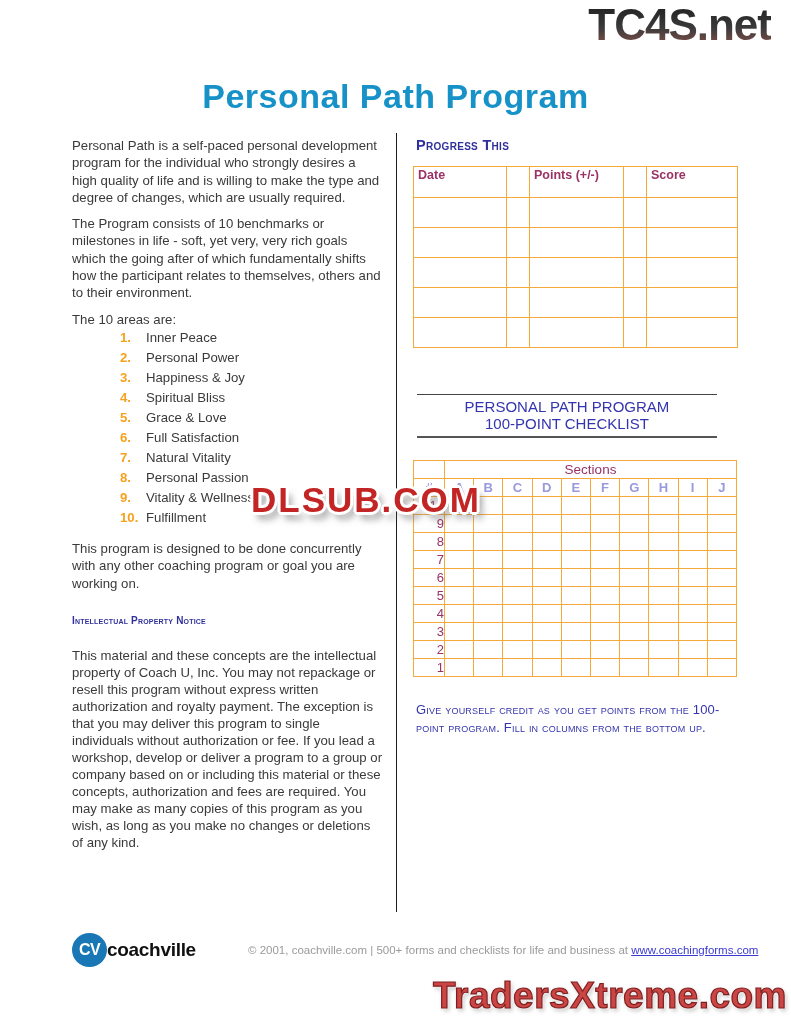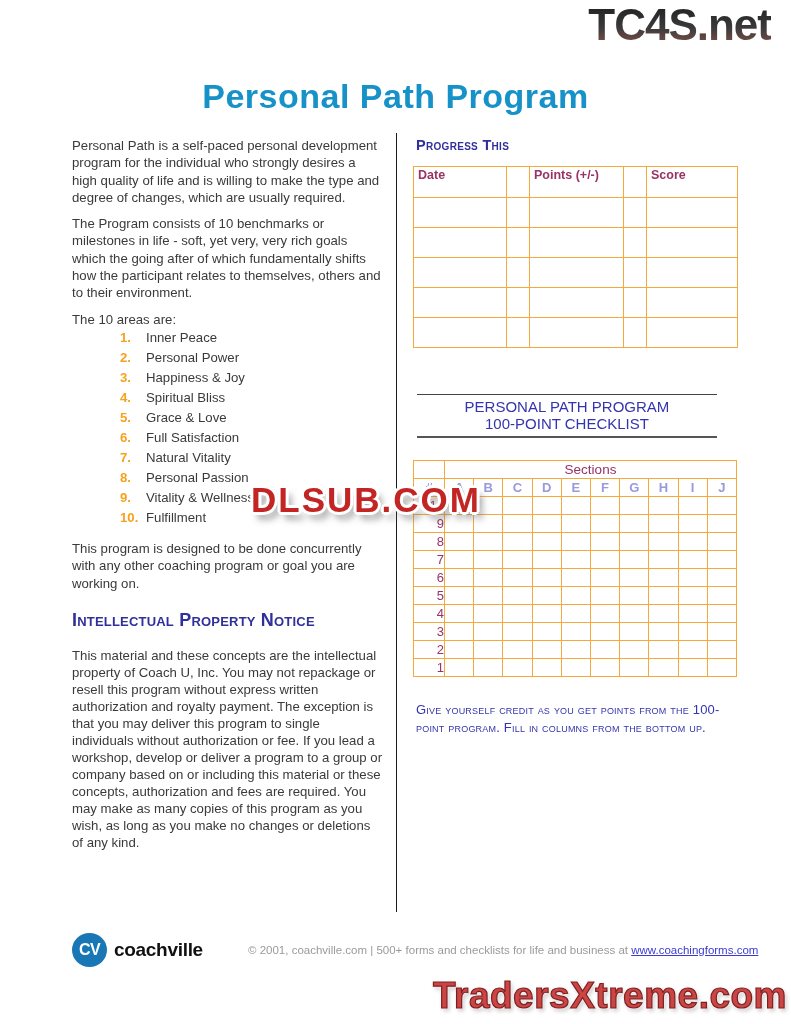--- a/index.html
+++ b/index.html
@@ -27,21 +27,21 @@
   
   .divider-v{position:absolute;left:396px;top:133px;width:1px;height:779px;background:#1c1c1c;}
   .col-left{position:absolute;left:72px;top:137px;width:312px;font-size:13.2px;line-height:17.3px;}
   .col-left p{margin:0 0 9px;}
   .areas-intro{margin:8px 0 0 !important;}
   ol.areas{list-style:none;margin:0 0 0;padding:0 0 0 48px;}
   ol.areas li{line-height:20px;}
   ol.areas .num{display:inline-block;min-width:26px;font-weight:bold;color:var(--list-number-orange,#f7a11f);}
   .p3{margin-top:12px !important;}
   .ip-heading{
-    margin:20px 0 0;font-size:18px;font-weight:bold;font-variant:small-caps;
+    margin:20px 0 0;font-size:10px;font-weight:bold;font-variant:small-caps;
     letter-spacing:.2px;color:var(--heading-navy,#30309c);
   }
   .ip-body{margin-top:18px !important;line-height:17px;}
   .col-right{position:absolute;left:413px;top:137px;width:330px;}
   .pc-heading{
     margin:0 0 0 3px;font-size:14.5px;font-weight:bold;font-variant:small-caps;
     letter-spacing:.3px;color:var(--heading-navy,#30309c);
   }
   
   table.progress{
@@ -80,21 +80,21 @@
   
   .dlsub{
     position:absolute;left:251px;top:472px;font-size:35px;line-height:56px;font-weight:800;
     letter-spacing:2px;color:var(--watermark-red,#c32525);white-space:nowrap;
     text-shadow:
       -2px -2px 0 #fff, 2px -2px 0 #fff, -2px 2px 0 #fff, 2px 2px 0 #fff,
       -3px 0 0 #fff, 3px 0 0 #fff, 0 -3px 0 #fff, 0 3px 0 #fff,
       5px 7px 7px rgba(110,110,110,.75);
   }
   
-  .brand{position:absolute;left:72px;top:933px;display:flex;align-items:center;gap:7px;}
+  .brand{position:absolute;left:72px;top:933px;display:flex;align-items:center;}
   .cv-circle{
     display:inline-flex;align-items:center;justify-content:center;
     width:35px;height:34px;border-radius:50%;background:#1877b4;
     color:#fff;font-size:16px;font-weight:bold;letter-spacing:-.5px;
   }
   .cv-name{font-size:19px;font-weight:bold;color:#101010;letter-spacing:-.3px;}
   .copyright{position:absolute;left:248px;top:944px;font-size:11.5px;color:var(--footer-gray,#9a9a9a);}
   .copyright a{color:var(--link-blue,#3b3bd1);text-decoration:underline;}
   
   .traders{

